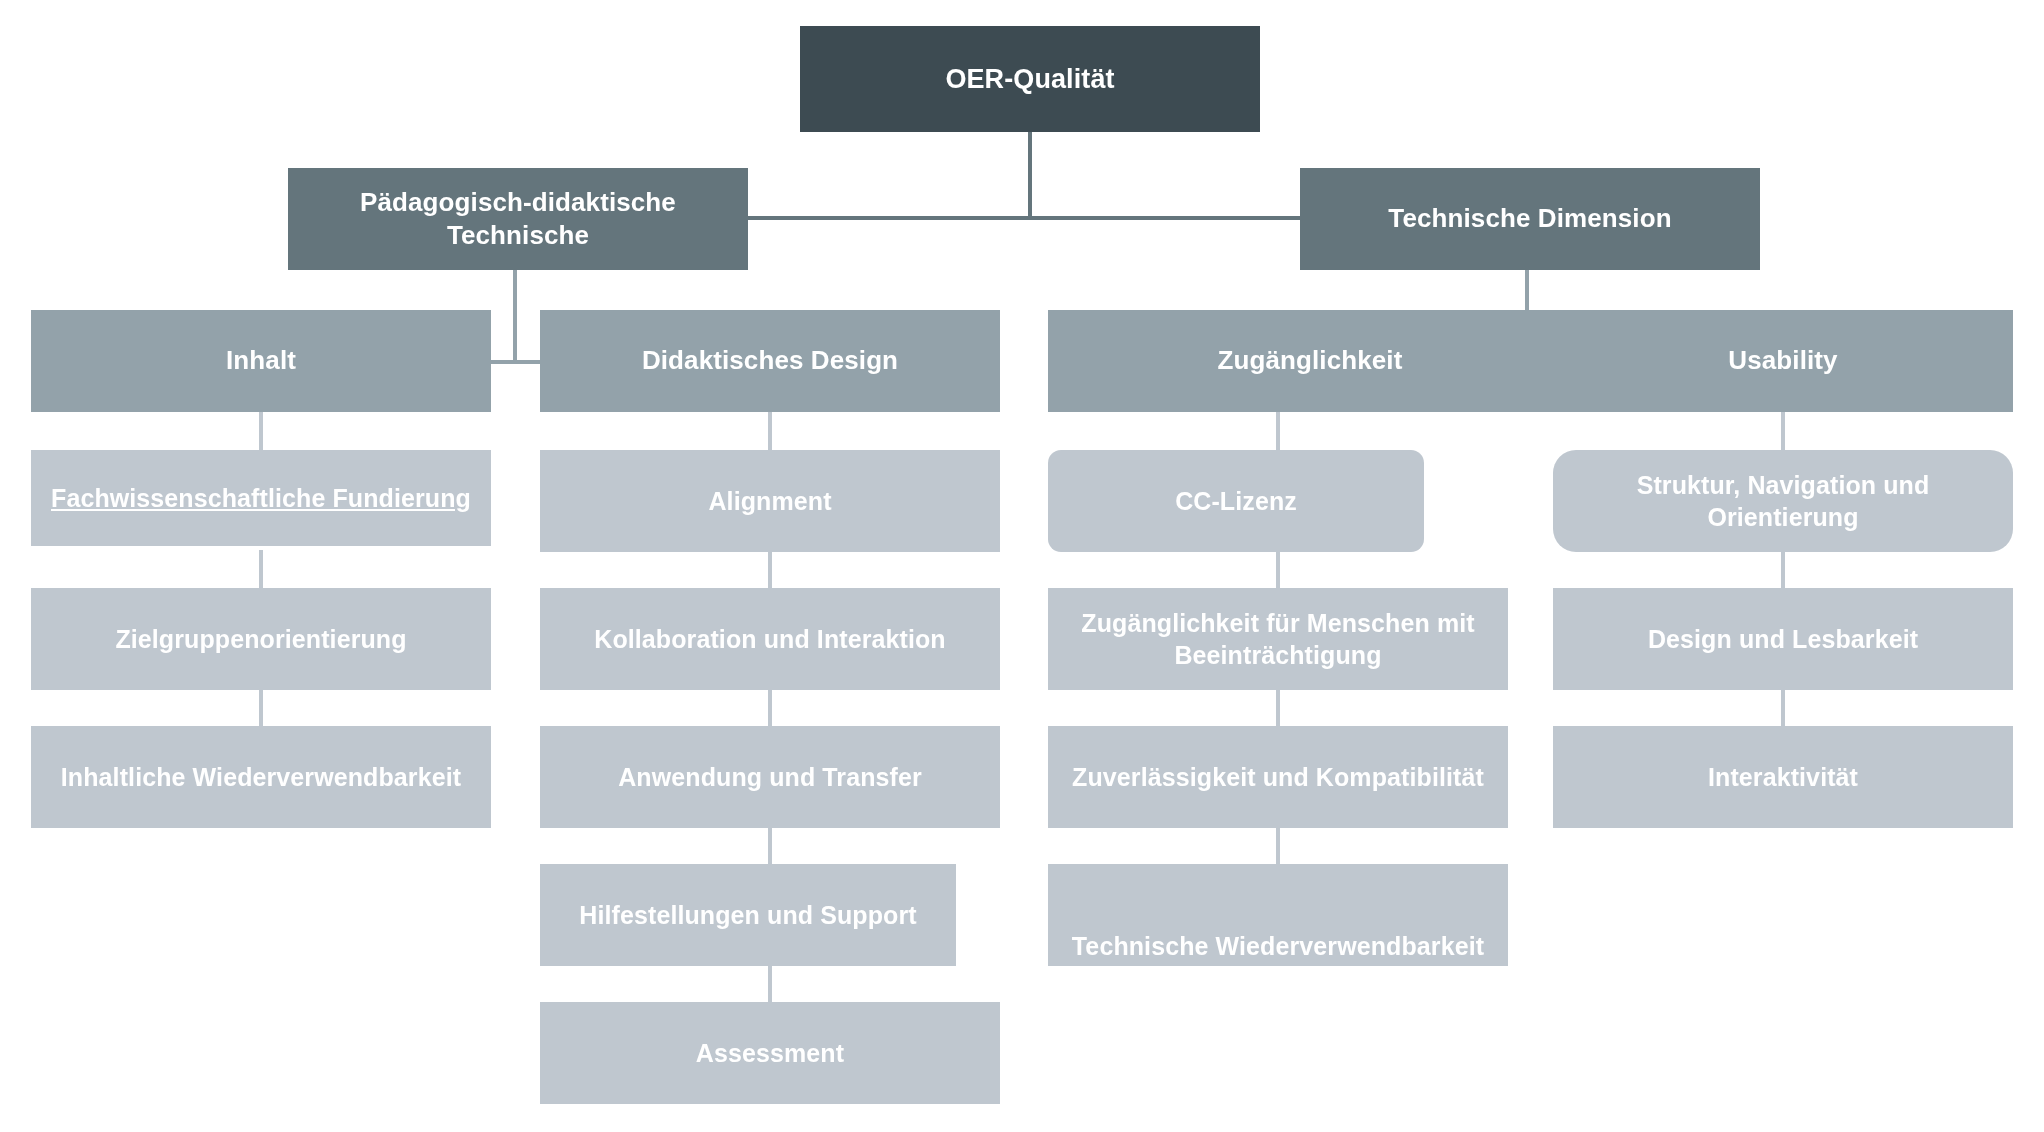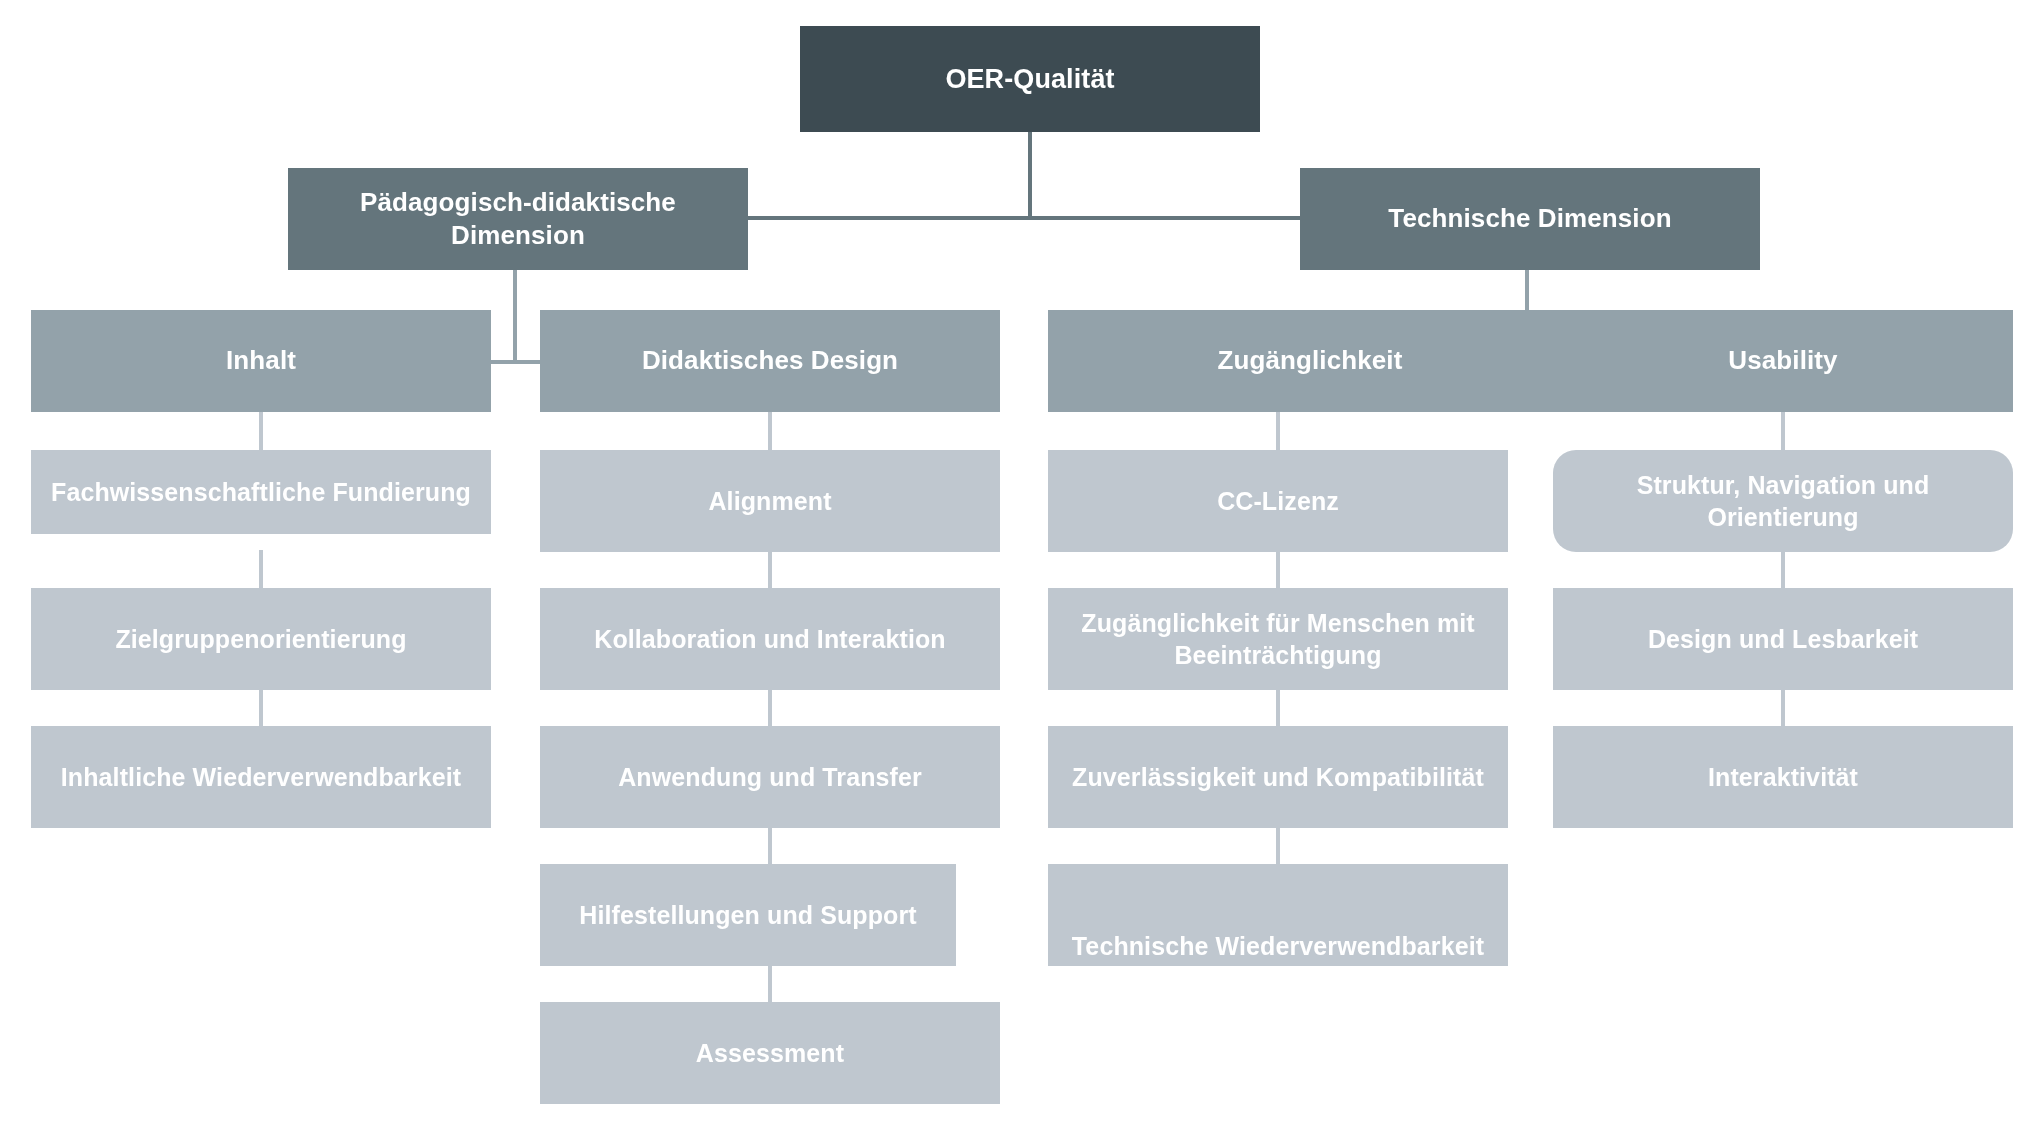--- a/index.html
+++ b/index.html
@@ -75,40 +75,40 @@
 
   <div class="conn light" style="left:1781px;top:412px;width:4px;height:38px;"></div>
   <div class="conn light" style="left:1781px;top:550px;width:4px;height:38px;"></div>
   <div class="conn light" style="left:1781px;top:688px;width:4px;height:38px;"></div>
 
   <div class="node lvl-root" style="left:800px;top:26px;width:460px;height:106px;">
     <span class="label">OER-Qualität</span>
   </div>
 
   <div class="node lvl-dim" style="left:288px;top:168px;width:460px;height:102px;">
-    <span class="label">Pädagogisch-didaktische Dimension</span>
+    <span class="label">Pädagogisch-didaktische Technische</span>
   </div>
   <div class="node lvl-dim" style="left:1300px;top:168px;width:460px;height:102px;justify-content:center;">
     <span class="label">Technische Dimension</span>
   </div>
 
   <div class="node lvl-cat" style="left:31px;top:310px;width:460px;height:102px;">
     <span class="label">Inhalt</span>
   </div>
   <div class="node lvl-cat" style="left:540px;top:310px;width:460px;height:102px;">
     <span class="label">Didaktisches Design</span>
   </div>
   <div class="node lvl-cat" style="left:1048px;top:310px;width:524px;height:102px;">
     <span class="label">Zugänglichkeit</span>
   </div>
   <div class="node lvl-cat" style="left:1553px;top:310px;width:460px;height:102px;">
     <span class="label">Usability</span>
   </div>
 
-  <div class="node lvl-leaf" style="left:31px;top:450px;width:460px;height:84px;">
+  <div class="node lvl-leaf" style="left:31px;top:450px;width:460px;height:96px;text-decoration:underline;">
     <span class="label">Fachwissenschaftliche Fundierung</span>
   </div>
   <div class="node lvl-leaf" style="left:31px;top:588px;width:460px;height:102px;">
     <span class="label">Zielgruppenorientierung</span>
   </div>
   <div class="node lvl-leaf" style="left:31px;top:726px;width:460px;height:102px;">
     <span class="label">Inhaltliche Wiederverwendbarkeit</span>
   </div>
 
   <div class="node lvl-leaf" style="left:540px;top:450px;width:460px;height:102px;">
@@ -120,21 +120,21 @@
   <div class="node lvl-leaf" style="left:540px;top:726px;width:460px;height:102px;">
     <span class="label">Anwendung und Transfer</span>
   </div>
   <div class="node lvl-leaf" style="left:540px;top:864px;width:416px;height:102px;">
     <span class="label">Hilfestellungen und Support</span>
   </div>
   <div class="node lvl-leaf" style="left:540px;top:1002px;width:460px;height:102px;">
     <span class="label">Assessment</span>
   </div>
 
-  <div class="node lvl-leaf" style="left:1048px;top:450px;width:460px;height:102px;">
+  <div class="node lvl-leaf" style="left:1048px;top:450px;width:376px;height:102px;border-radius:13px;">
     <span class="label">CC-Lizenz</span>
   </div>
   <div class="node lvl-leaf" style="left:1048px;top:588px;width:460px;height:102px;">
     <span class="label">Zugänglichkeit für Menschen mit Beeinträchtigung</span>
   </div>
   <div class="node lvl-leaf" style="left:1048px;top:726px;width:460px;height:102px;">
     <span class="label">Zuverlässigkeit und Kompatibilität</span>
   </div>
   <div class="node lvl-leaf" style="left:1048px;top:864px;width:460px;height:102px;align-items:flex-end;">
     <span class="label">Technische Wiederverwendbarkeit</span>

